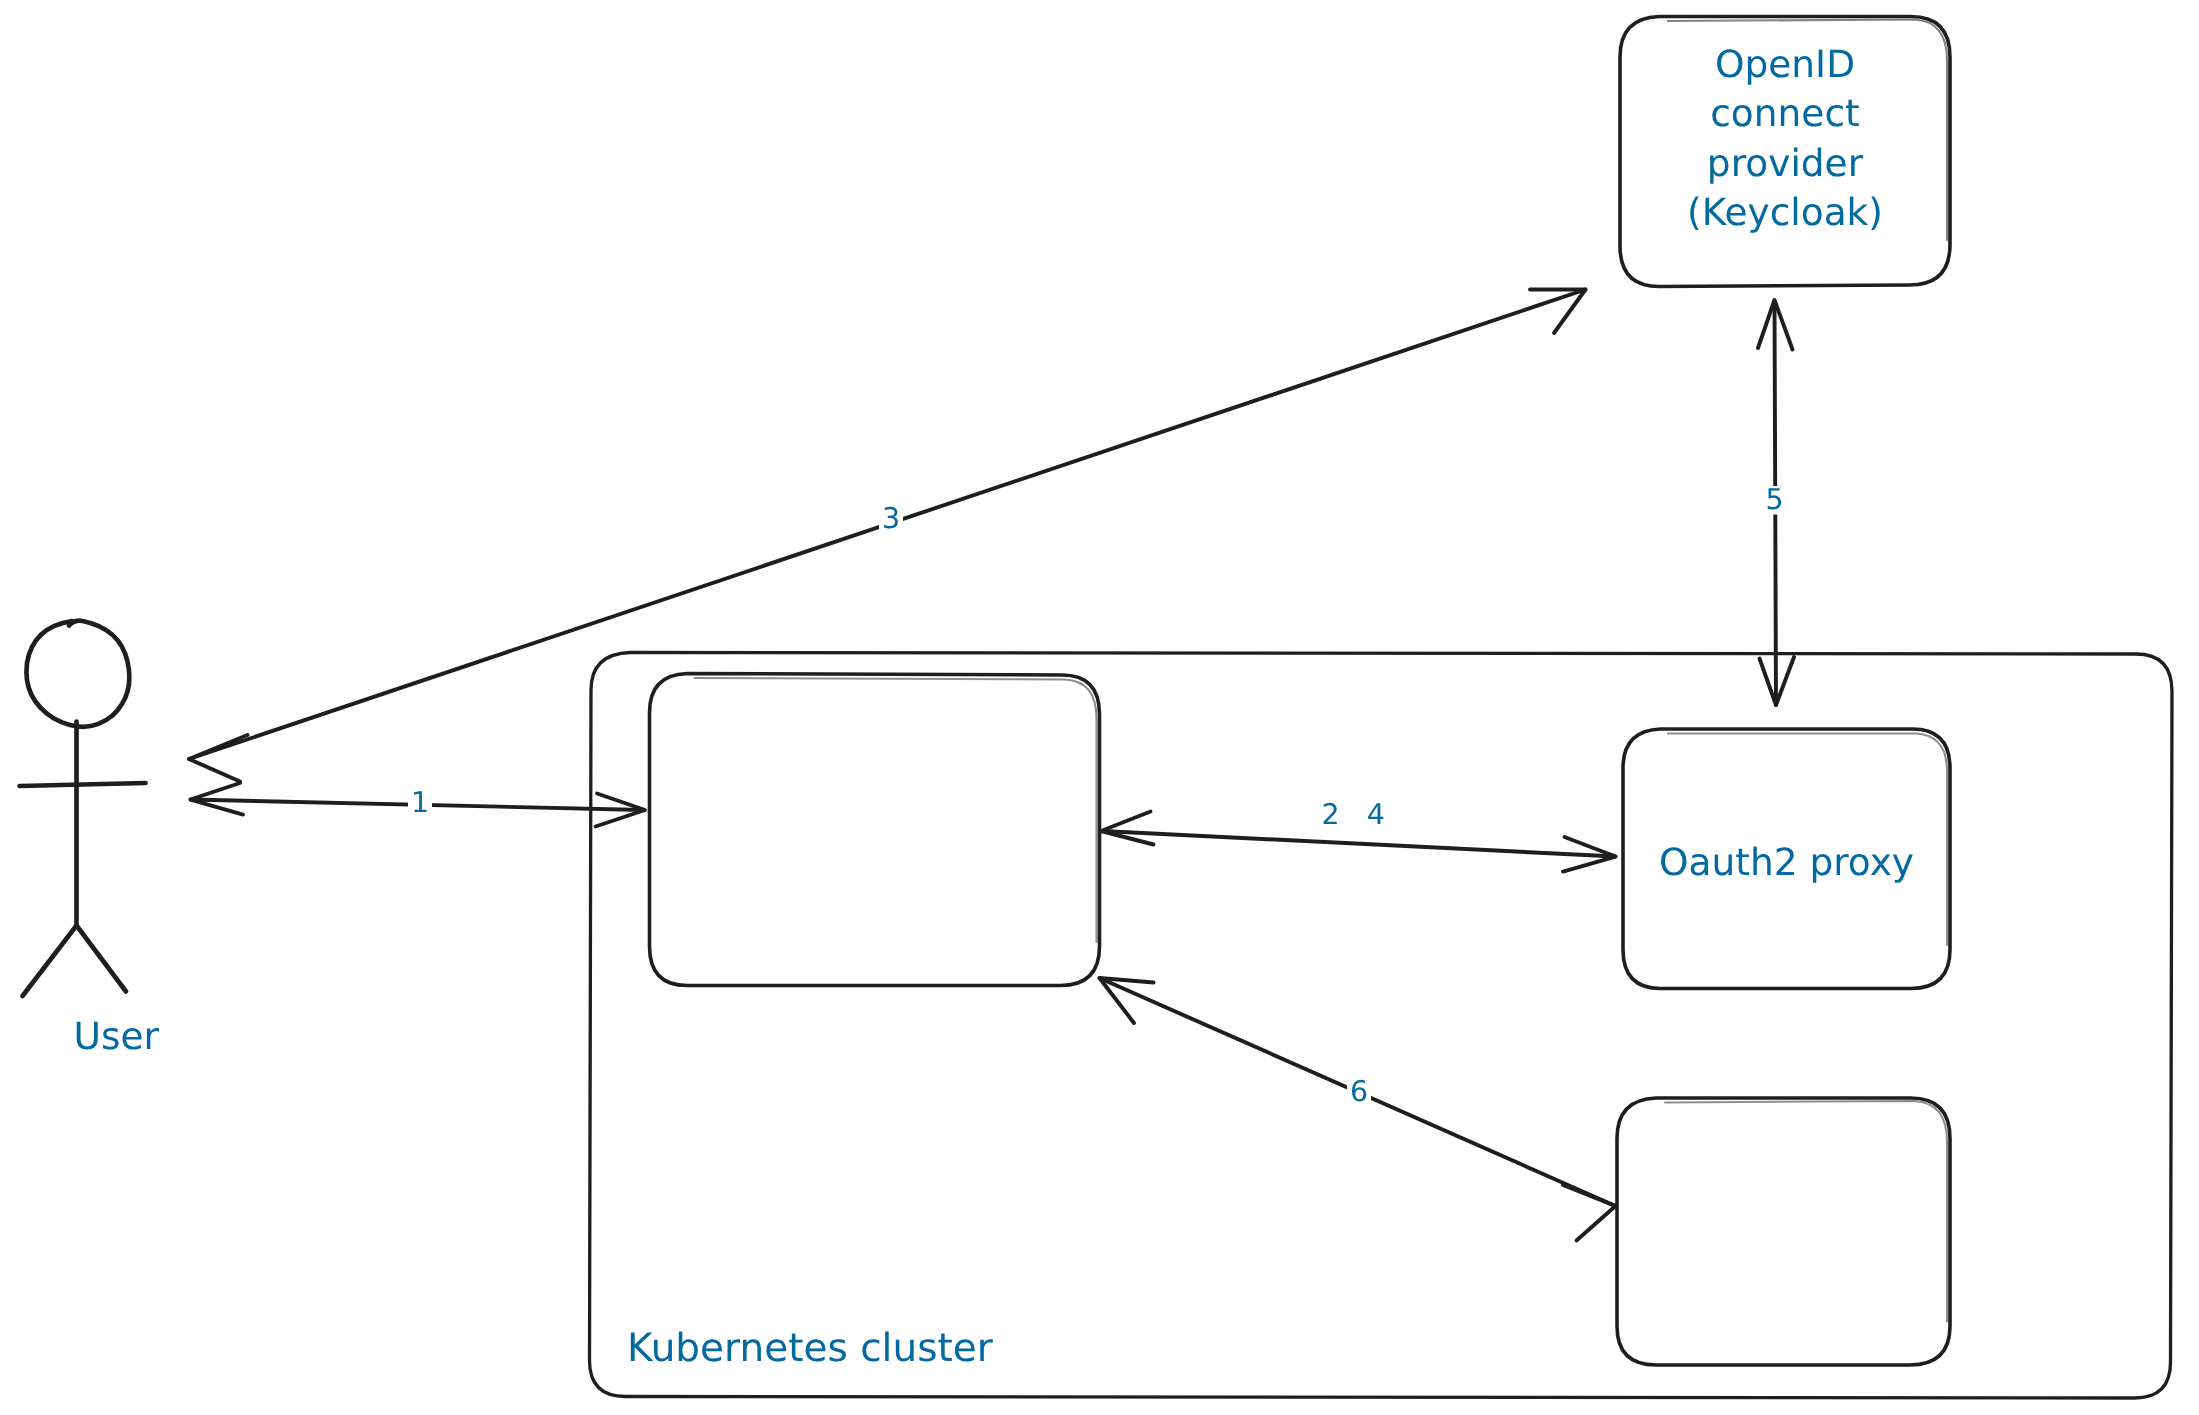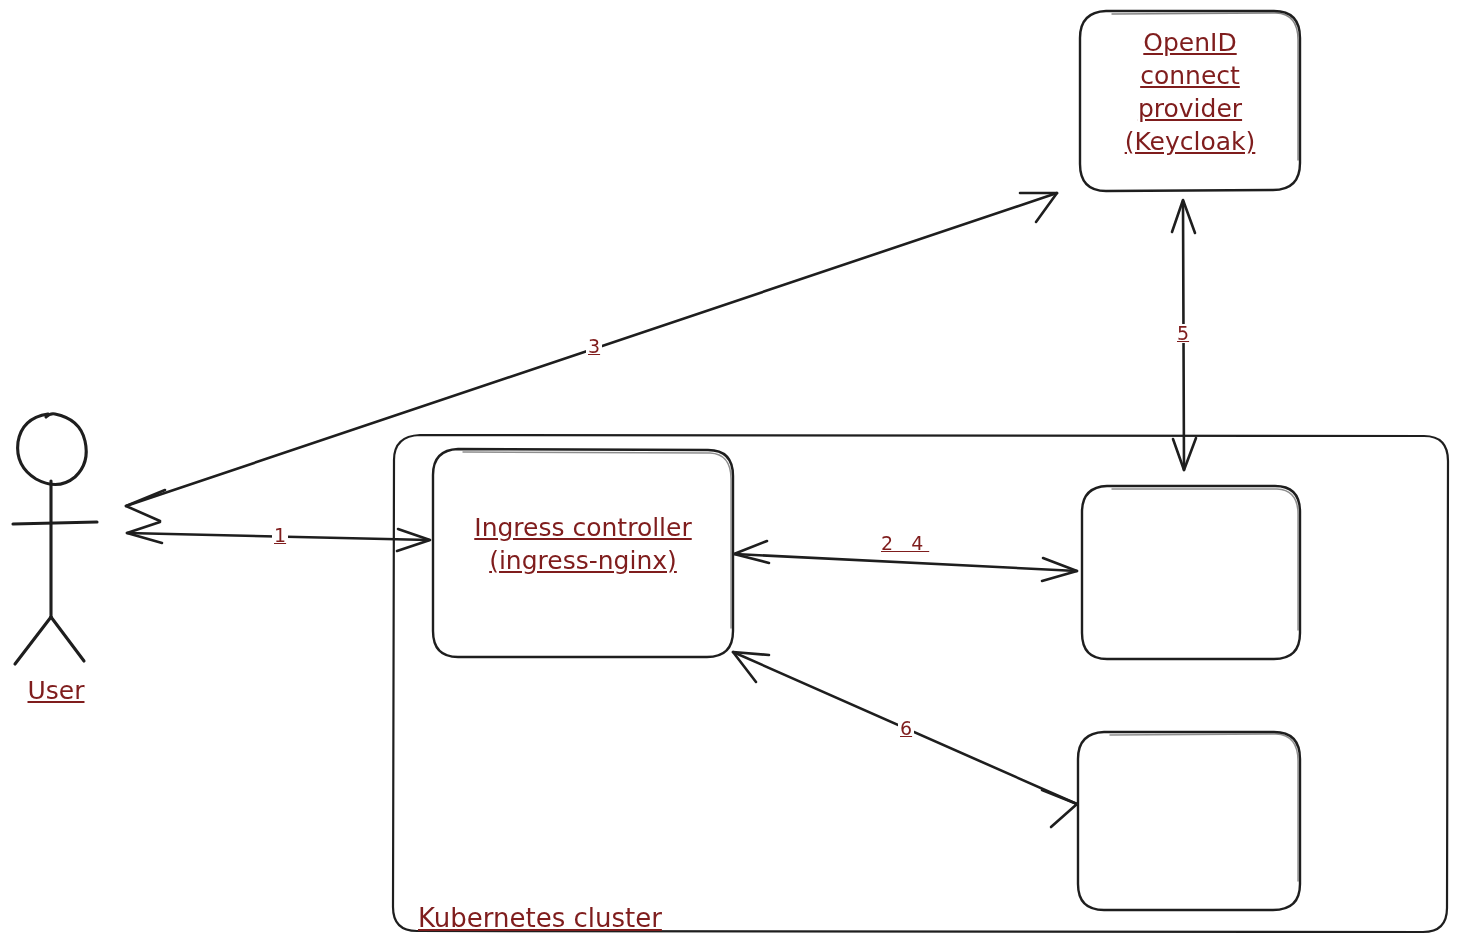--- a/index.html
+++ b/index.html
@@ -19,44 +19,42 @@
   }
   svg.layer {
     position: absolute;
     top: 0;
     left: 0;
     width: 1466px;
     height: 943px;
   }
   .node-text, .edge-label, .figure-label, .container-label {
     position: absolute;
-    color: #7f1d1d;
+    color: #0369a1;
     font-family: "DejaVu Sans", sans-serif;
     text-align: center;
     white-space: pre-line;
     pointer-events: none;
     user-select: none;
-    text-decoration: underline;
   }
   .node-text {
     font-size: 25px;
     line-height: 1.32;
   }
   .edge-label {
     font-size: 19px;
     line-height: 1;
     background: #ffffff;
     padding: 0 2px;
   }
   .figure-label {
     font-size: 25px;
   }
   .container-label {
     font-size: 26px;
-    margin-top: 19px;
   }
   .stroke {
     fill: none;
     stroke: #1e1e1e;
     stroke-linecap: round;
     stroke-linejoin: round;
   }
   .box-shape {
     fill: #ffffff;
     stroke: #1e1e1e;
@@ -162,28 +160,27 @@
       <path class="arrow-head" d="M 1042 790 L 1077 804 L 1051 827"></path>
     </g>
 
   </svg>
 
   <div class="node-text" style="left:1080px; top:26px; width:220px;">OpenID
 connect
 provider
 (Keycloak)</div>
 
-  <div class="node-text" style="left:433px; top:511px; width:300px;">Ingress controller
-(ingress-nginx)</div>
 
+  <div class="node-text" style="left:1082px; top:558px; width:218px;">Oauth2 proxy</div>
 
 
   <div class="container-label" style="left:418px; top:884px; width:300px; text-align:left;">Kubernetes cluster</div>
 
-  <div class="figure-label" style="left:6px; top:676px; width:100px; text-align:center;">User</div>
+  <div class="figure-label" style="left:6px; top:676px; width:100px; text-align:right;">User</div>
 
   <div class="edge-label" style="left:272px; top:526px;">1</div>
 
   <div class="edge-label" style="left:586px; top:337px;">3</div>
 
   <div class="edge-label" style="left:879px; top:534px; letter-spacing:6px;">2 4</div>
 
   <div class="edge-label" style="left:1175px; top:324px;">5</div>
 
   <div class="edge-label" style="left:898px; top:719px;">6</div>

